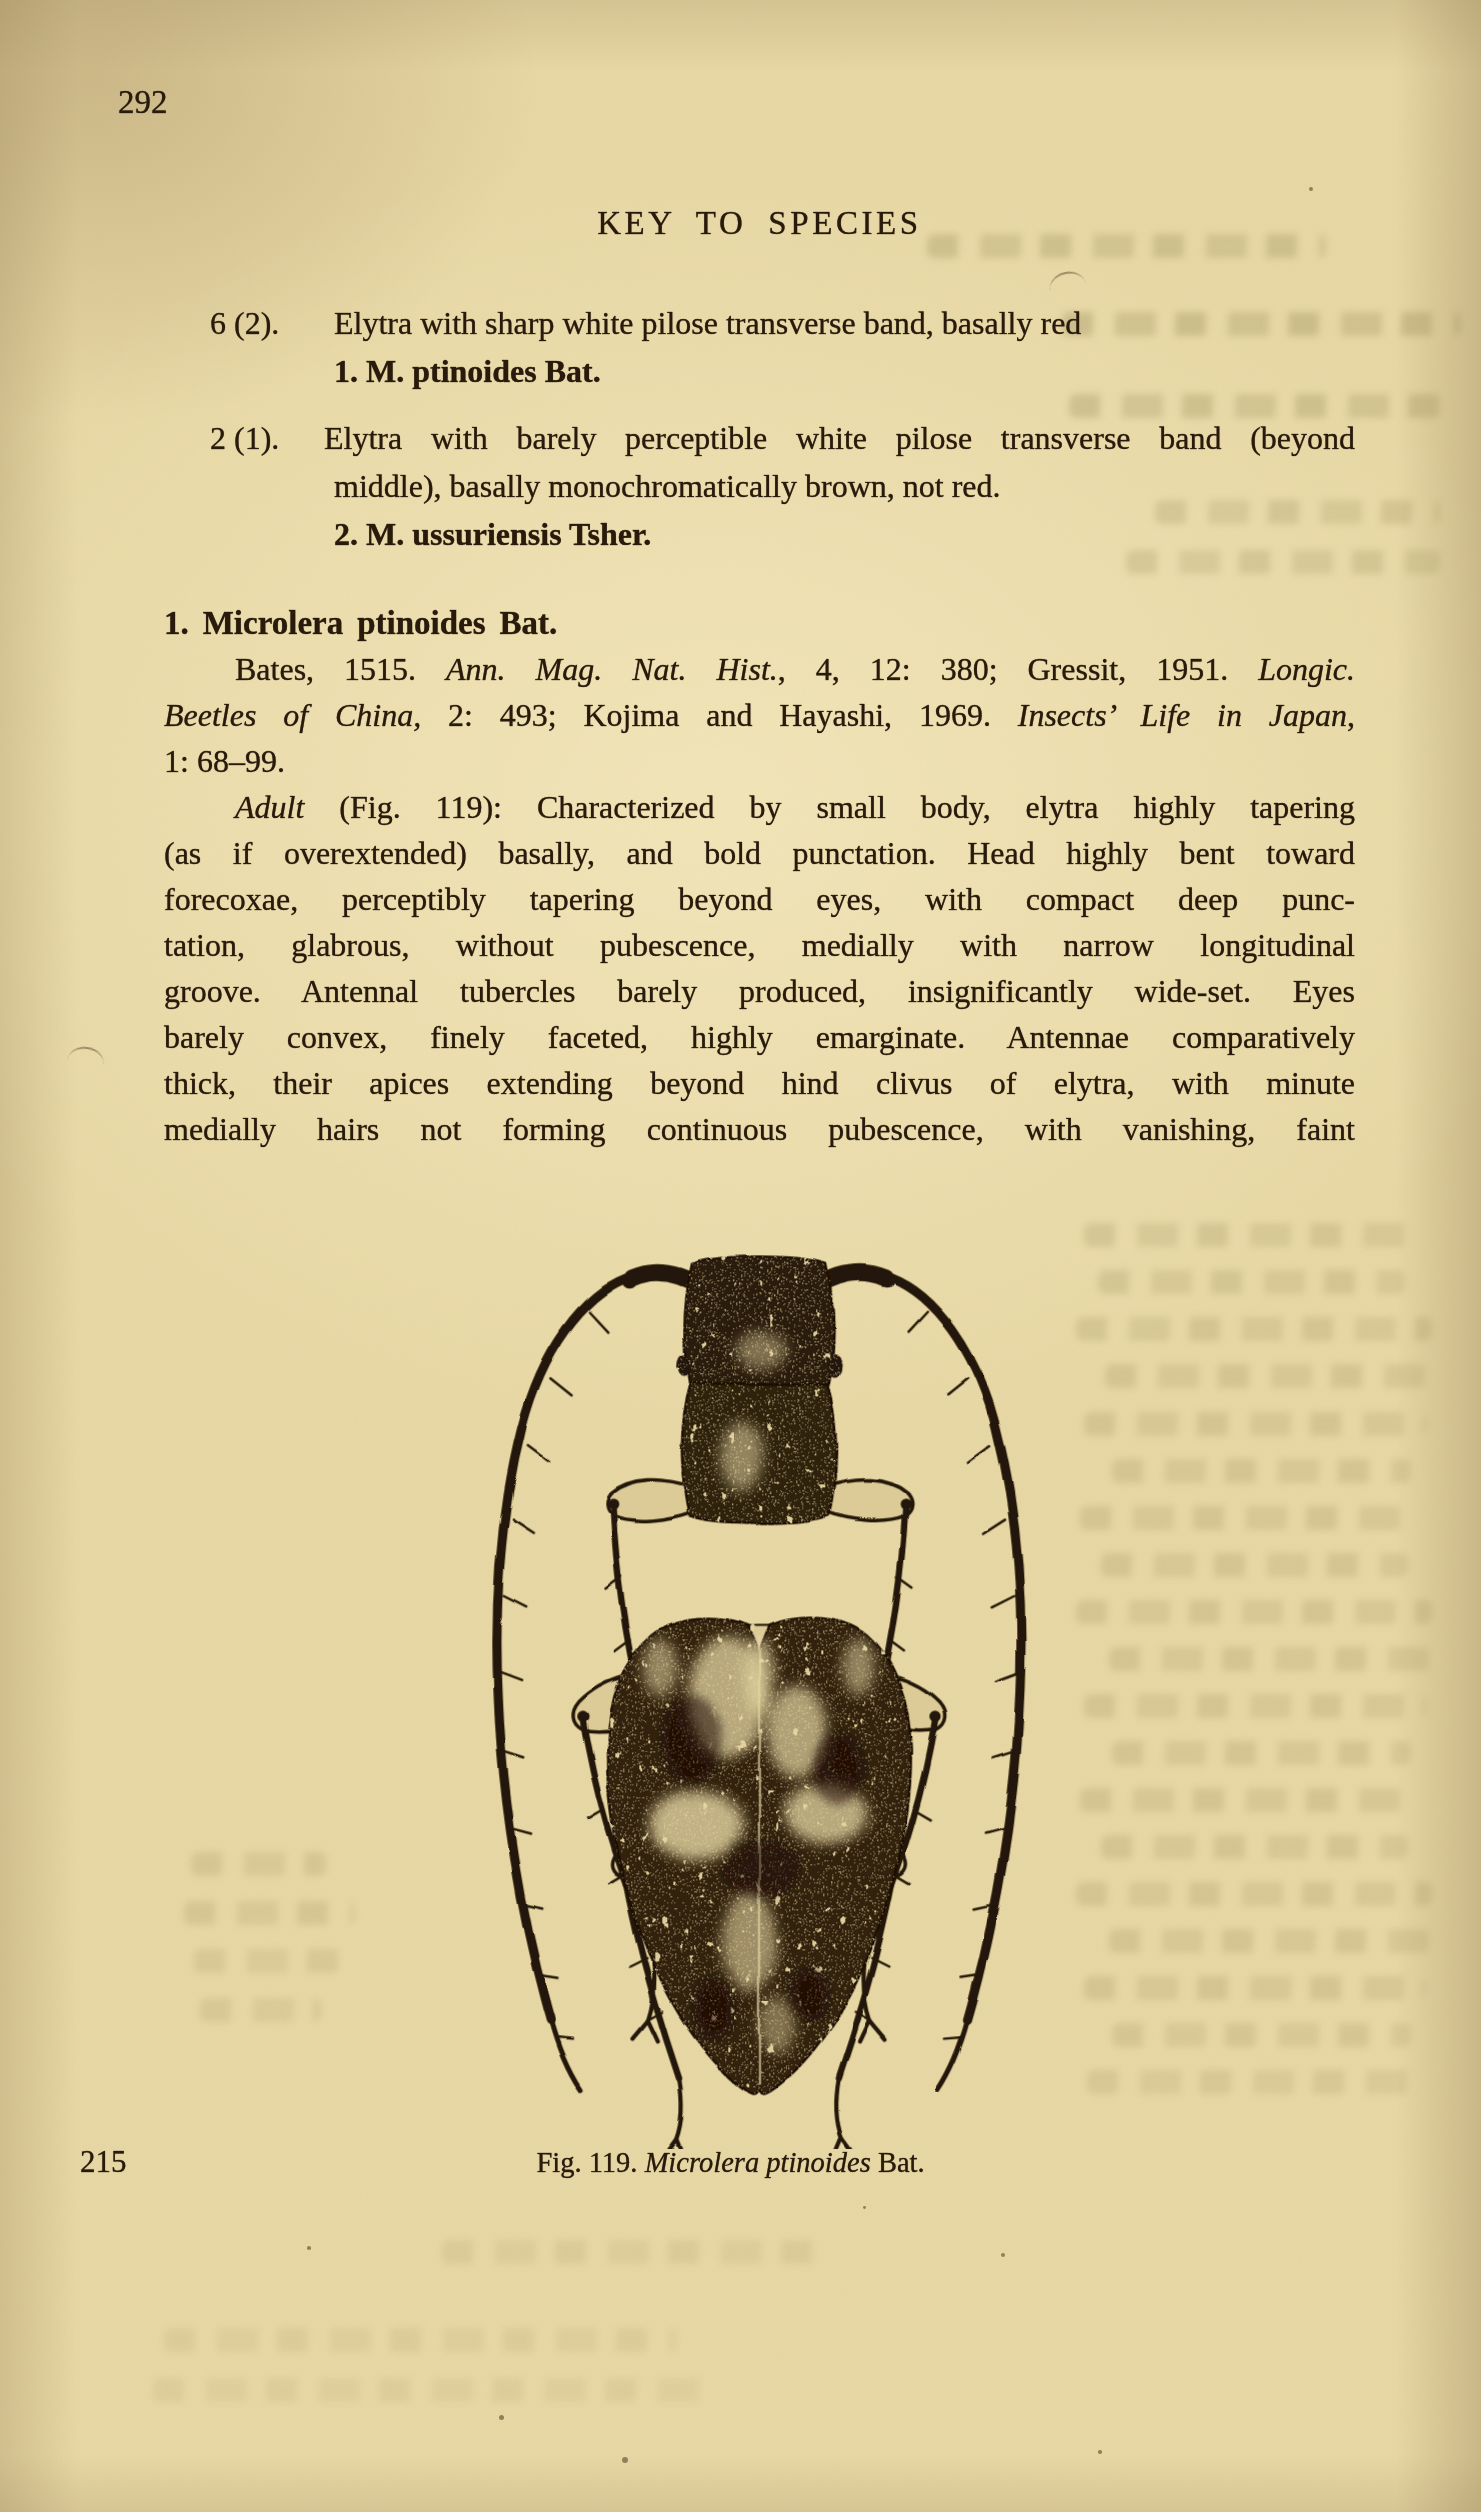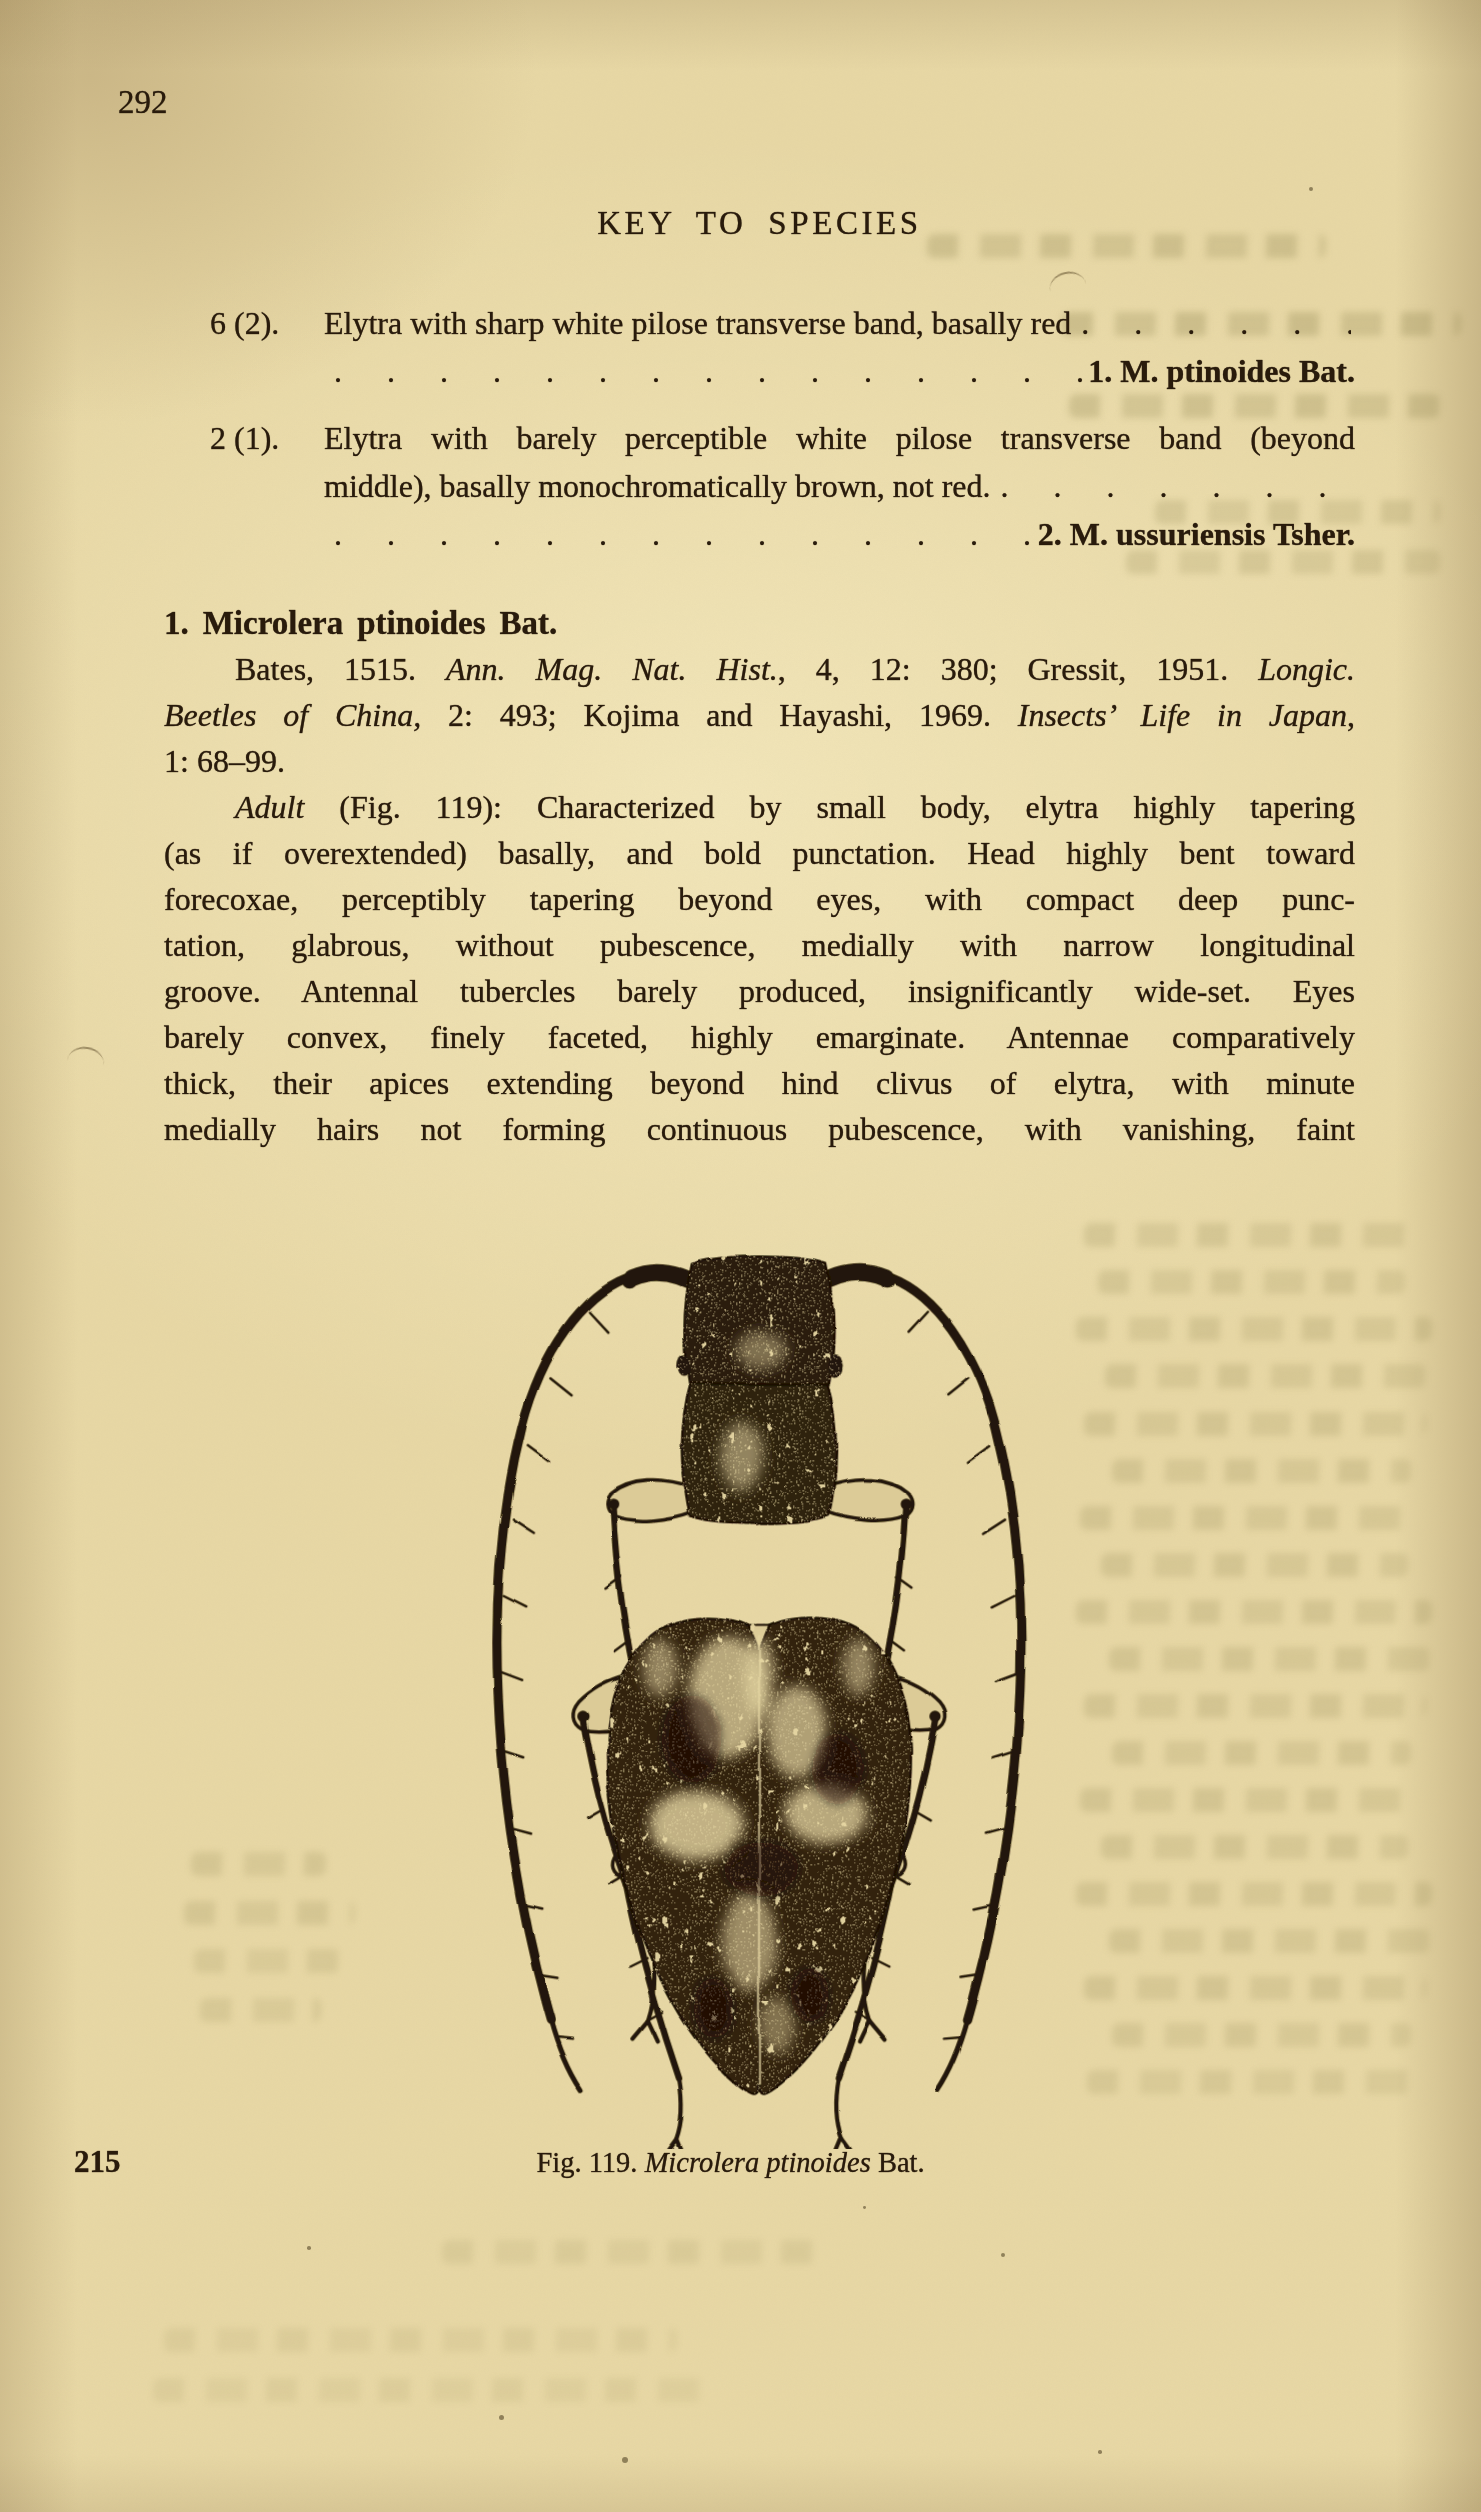--- a/index.html
+++ b/index.html
@@ -24,40 +24,40 @@
   .pagenum{font-size:33px;line-height:37px;}
   .heading{
     left:164px;top:205px;width:1191px;
     font-size:33px;letter-spacing:3.6px;word-spacing:10px;
     text-align:center;font-weight:400;
   }
   .colblock{left:164px;width:1191px;font-size:32px;}
   .keyblock{top:299px;line-height:48px;}
   .kitem{position:relative;padding-left:160px;margin-bottom:18.5px;}
   .knum{position:absolute;left:46px;top:0;white-space:nowrap;}
-  .tline{min-height:48px;}
+  .tline{min-height:48px;flex-direction:column;}
   .just{text-align:justify;text-align-last:justify;}
   .ind{padding-left:71px;}
   .flexline{display:flex;align-items:baseline;}
   .flexline .runw{white-space:nowrap;flex:0 0 auto;}
   .leader{
     flex:1 1 0;min-width:0;overflow:hidden;white-space:nowrap;
     letter-spacing:18.5px;margin:0 4.3px 0 10px;
   }
   .runw.right{font-weight:700;}
   .bd{font-weight:700;}
   .it{font-style:italic;}
   .spheading{top:603px;font-size:33px;line-height:40px;font-weight:700;word-spacing:5.7px;}
   .refpara{top:646px;line-height:46px;}
   .refpara .tline{min-height:46px;}
   .adultpara{top:784px;line-height:46px;}
   .adultpara .tline{min-height:46px;}
   .fig{left:442px;top:1244px;width:634px;height:905px;margin:0;}
   .caption{left:135px;top:2144px;width:1191px;text-align:center;font-size:28.5px;line-height:37px;}
-  .pagenum-bottom{left:74px;top:2143px;font-size:31px;font-weight:bold;}
+  .pagenum-bottom{left:80px;top:2143px;font-size:31px;}
   .pagenum-top{left:118px;top:84px;}
   .ghostlayer{left:0;top:0;width:100%;height:100%;pointer-events:none;}
   .ghost{
     position:absolute;height:24px;border-radius:7.1px;
     background:
       repeating-linear-gradient(90deg, rgba(148,137,84,.60) 0 31px, rgba(148,137,84,0) 31px 53px, rgba(148,137,84,.5) 53px 94px, rgba(148,137,84,0) 94px 113px);
     filter:blur(3.6px);
     transform:skewX(-1.5deg);
   }
   .speck{position:absolute;border-radius:50%;background:rgba(72,58,30,.55);filter:blur(0.7px);}

